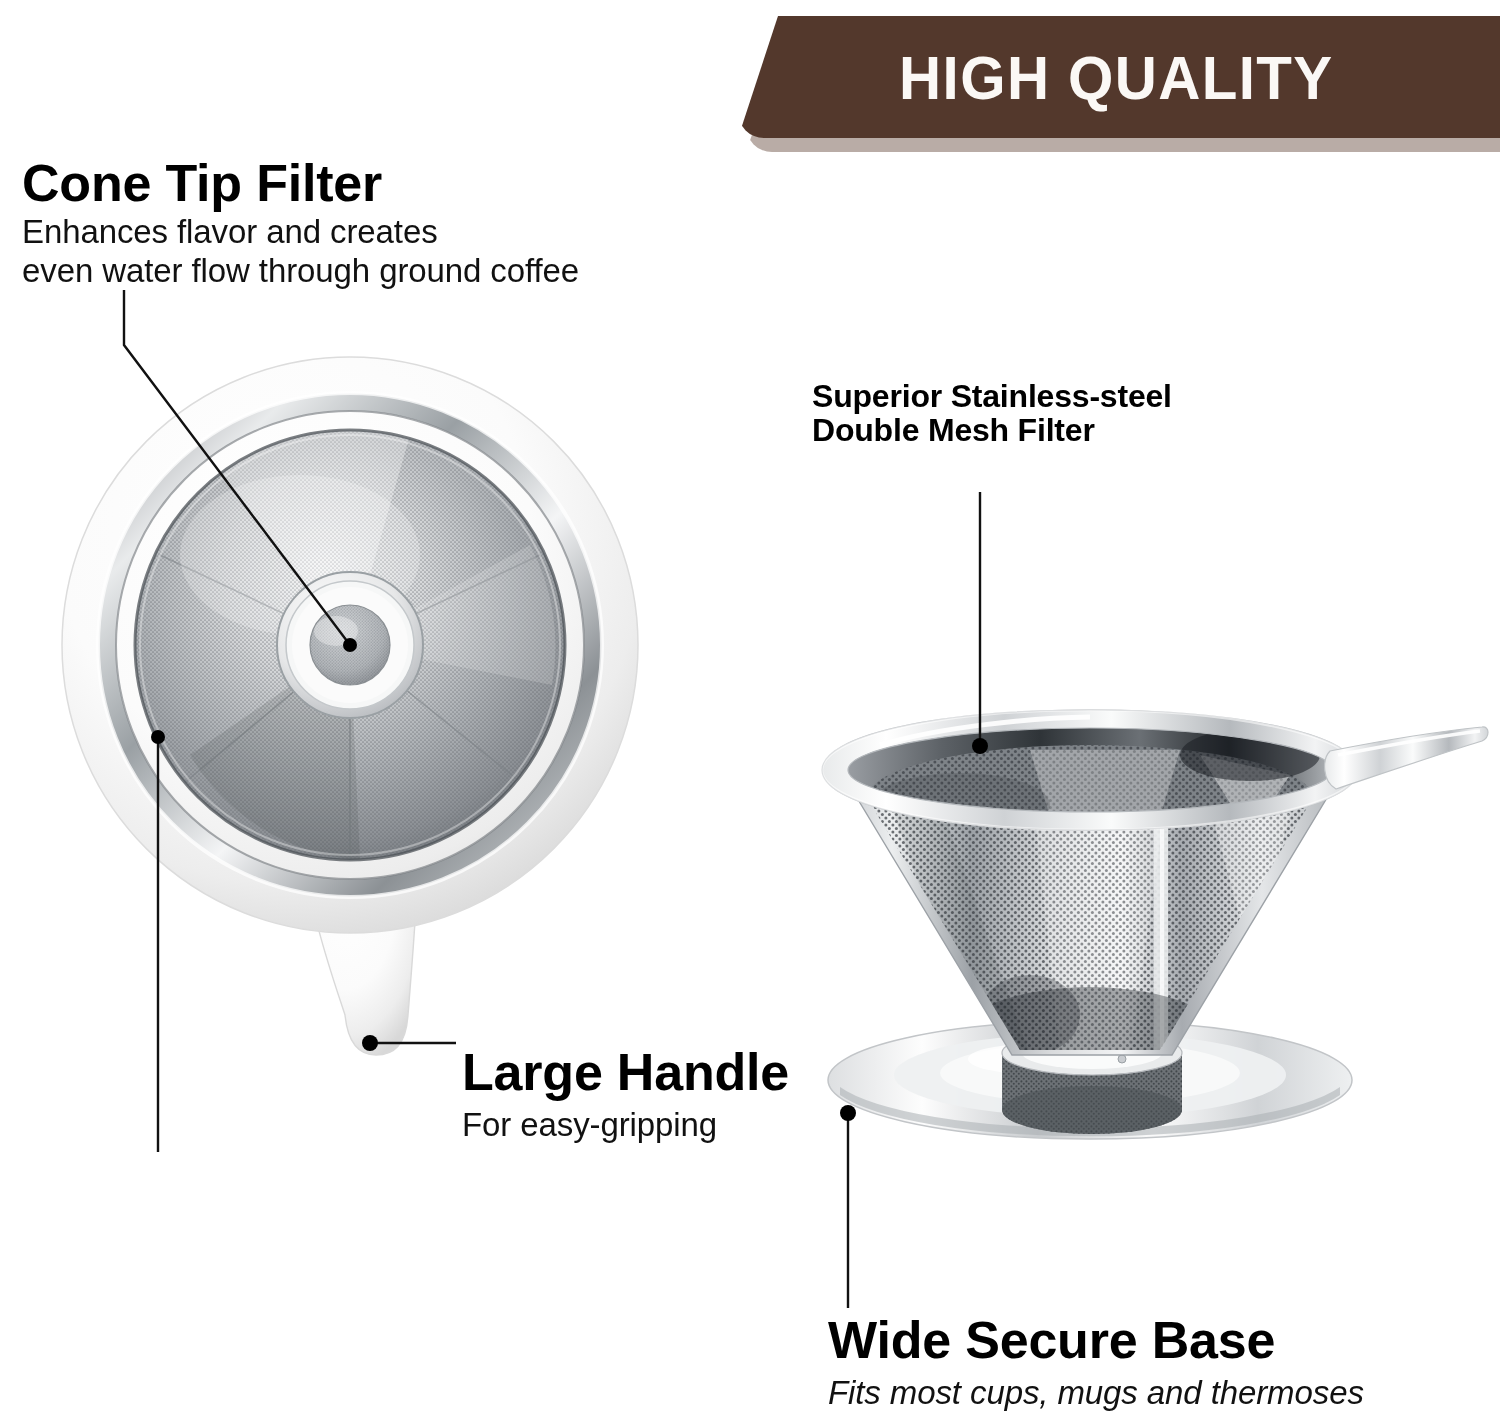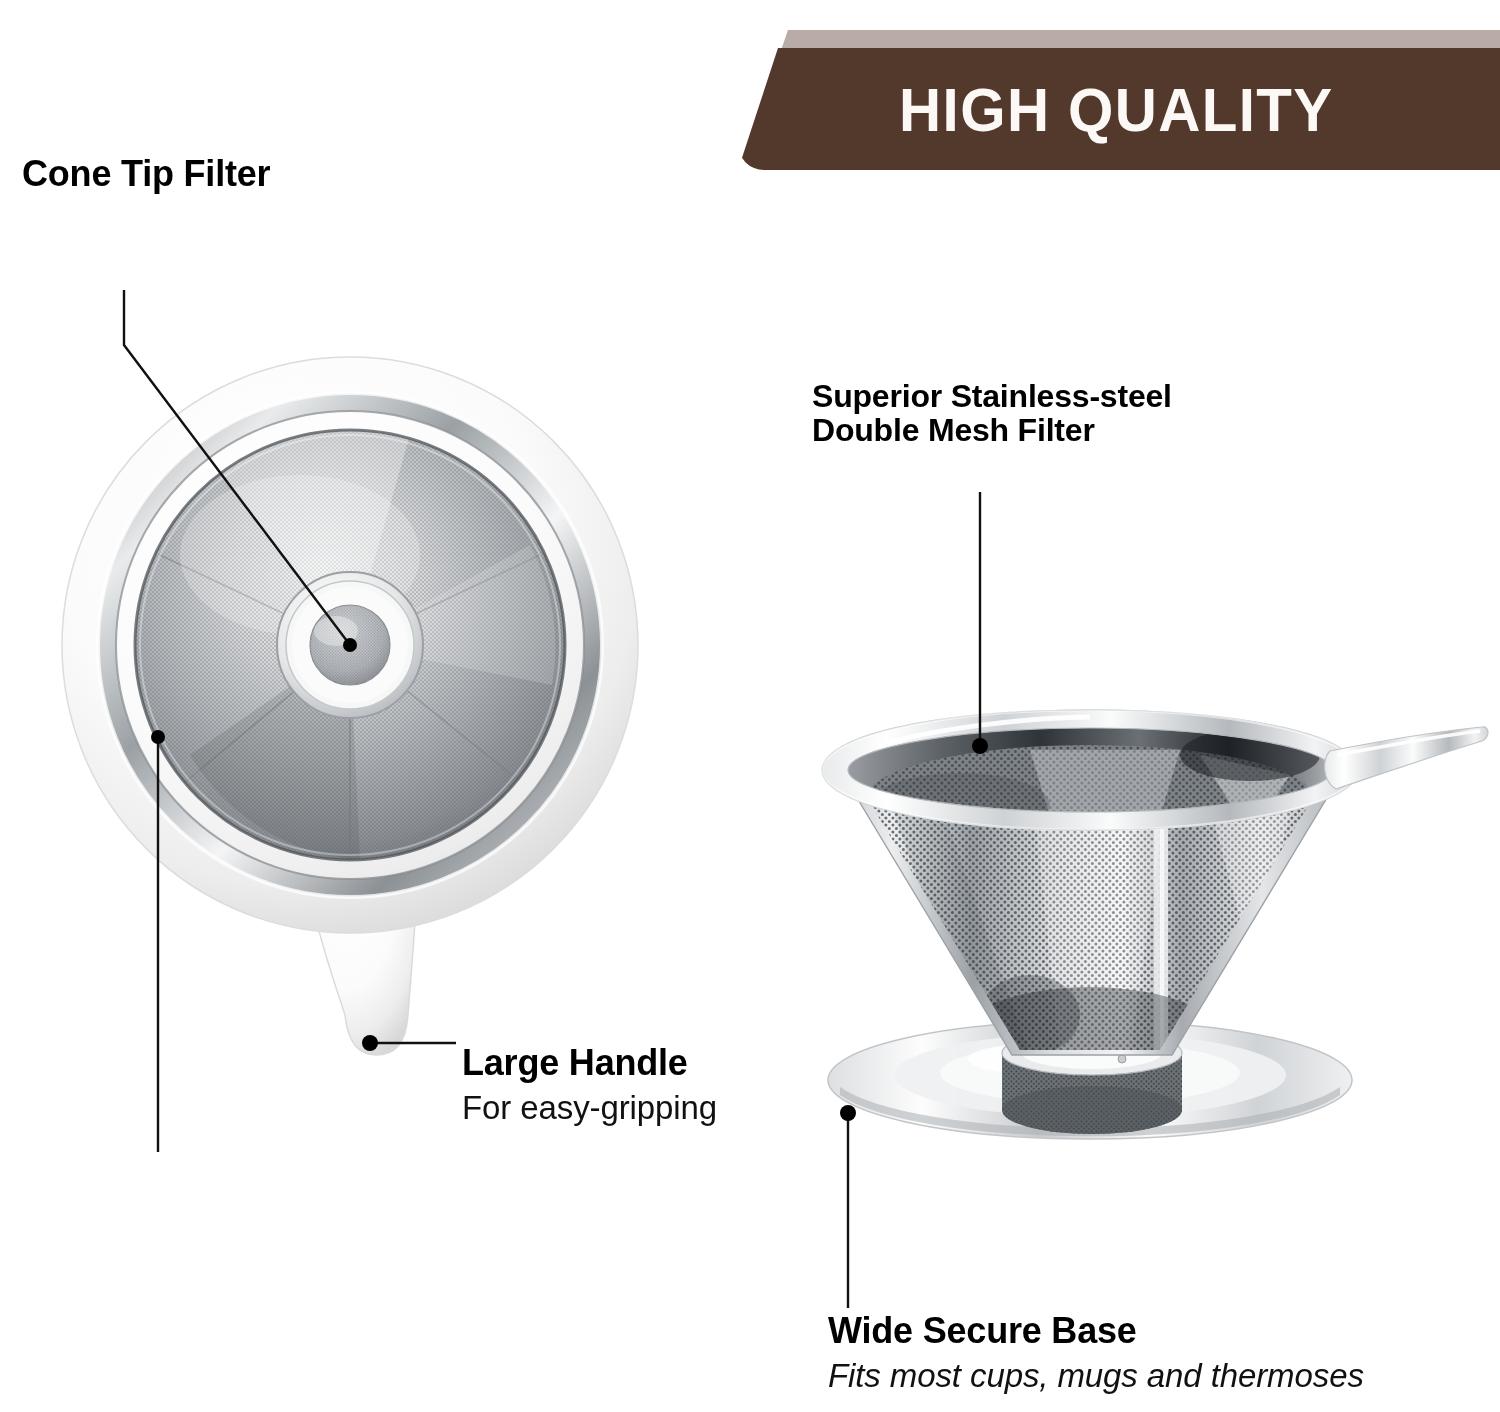--- a/index.html
+++ b/index.html
@@ -42,39 +42,38 @@
     left: 0px;
     top: 8px;
     width: 762px;
     height: 122px;
     background: #53382c;
     border-radius: 26px 0 0 26px;
     clip-path: polygon(40px 0, 100% 0, 100% 100%, 0 100%);
     display: flex;
     align-items: center;
     justify-content: center;
-    margin-top: 32px;
   }
   .banner-text {
     color: #fbf8f5;
     font-size: 62px;
     font-weight: bold;
     letter-spacing: 1.5px;
     font-family: "Liberation Sans Narrow", "Liberation Sans", sans-serif;
     transform: scaleX(0.94);
     white-space: nowrap;
     padding-right: 6px;
   }
 
   
   .callout { position: absolute; }
   .callout .title {
     font-weight: bold;
     color: #000000;
-    font-size: 36px;
+    font-size: 52px;
     line-height: 1.08;
     white-space: pre-line;
     letter-spacing: -0.2px;
   }
   .callout .desc {
     color: #111111;
     font-size: 33px;
     line-height: 1.18;
     white-space: pre-line;
     letter-spacing: -0.1px;
@@ -368,20 +367,22 @@
 
     <line x1="980" y1="492" x2="980" y2="742" stroke="#111111" stroke-width="2.4"></line>
     <circle cx="980" cy="746" r="8" fill="#000000"></circle>
 
     <line x1="848" y1="1118" x2="848" y2="1308" stroke="#111111" stroke-width="2.4"></line>
     <circle cx="848" cy="1113" r="8" fill="#000000"></circle>
   </svg>
 
   <div class="callout" id="co-cone">
     <div class="title">Cone Tip Filter</div>
+    <div class="desc">Enhances flavor and creates
+even water flow through ground coffee</div>
   </div>
 
   <div class="callout" id="co-mesh">
     <div class="title">Superior Stainless-steel
 Double Mesh Filter</div>
   </div>
 
   <div class="callout" id="co-handle">
     <div class="title">Large Handle</div>
     <div class="desc">For easy-gripping</div>

